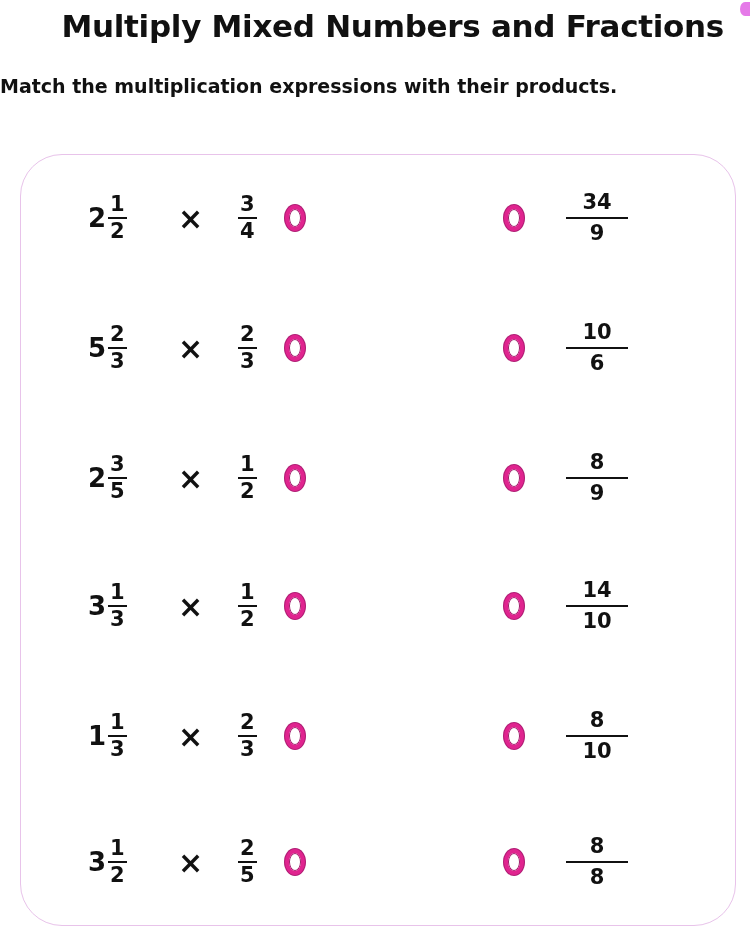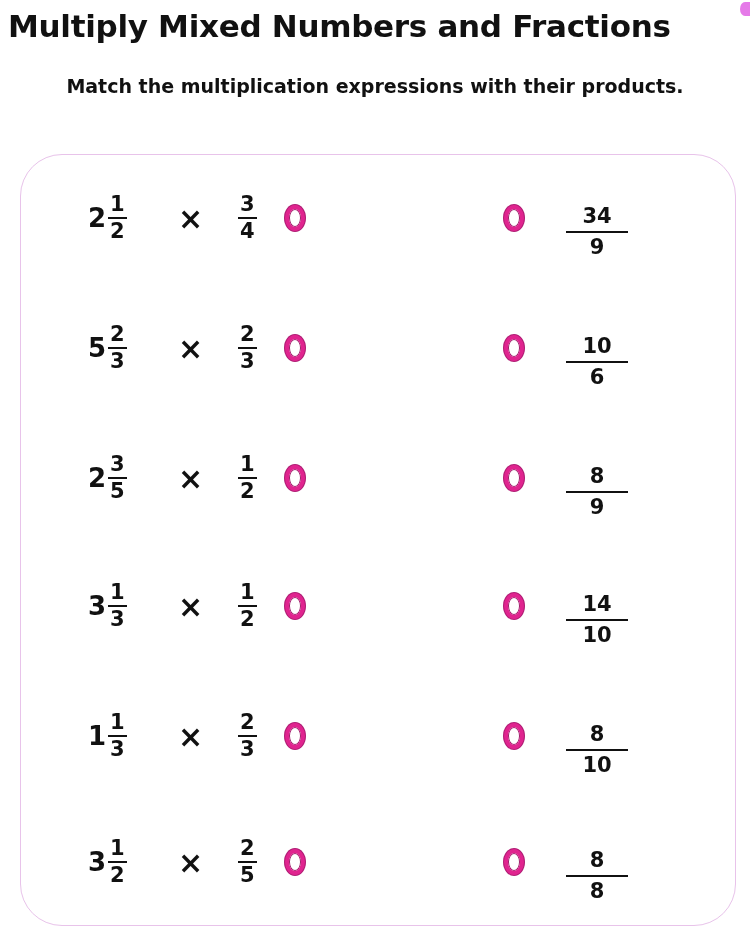--- a/index.html
+++ b/index.html
@@ -1,31 +1,30 @@
 <!DOCTYPE html>
 <html><head>
 <meta charset="utf-8">
 <style>
   * { box-sizing: border-box; margin: 0; padding: 0; }
   html, body { width: 750px; height: 935px; background: #ffffff; overflow: hidden; }
   body { font-family: "DejaVu Sans", "Liberation Sans", sans-serif; color: #111111; position: relative; }
 
   .title {
     position: absolute; left: 0; top: 8px; width: 724px;
-    text-align: left; font-size: 31px; font-weight: bold; letter-spacing: -0.3px;
+    text-align: right; font-size: 31px; font-weight: bold; letter-spacing: -0.3px;
     white-space: nowrap;
-    margin-left: 8px;
   }
   .corner-dot {
     position: absolute; right: 0; top: 2px; width: 10px; height: 14px;
     background: #e57ae8; border-radius: 50% 0 0 50%;
   }
   .subtitle {
     position: absolute; left: 0; top: 75px; width: 750px;
-    text-align: center; font-size: 19px; font-weight: bold;
+    font-size: 19px; font-weight: bold;
   }
   .panel {
     position: absolute; left: 20px; top: 154px; width: 716px; height: 772px;
     border: 1.5px solid #e8c3ea; border-radius: 42px; background: #ffffff;
   }
 
   .row { position: absolute; left: 0; width: 750px; height: 80px; }
   .mixed {
     position: absolute; left: 88px; top: 0; height: 80px;
     display: flex; align-items: center;
@@ -48,21 +47,21 @@
   .second .frac .num, .second .frac .den { font-size: 21px; }
   .dot {
     position: absolute; top: 27px; width: 20px; height: 26px;
     border: 4.5px solid #e0248f; border-radius: 50%;
     background: #ffffff; box-shadow: 0 0 0 1px #9a1a66 inset, 0 0 0 1px #b01d74;
   }
   .dot.left { left: 285px; }
   .dot.right { left: 504px; }
   .product {
     position: absolute; left: 566px; top: 0; height: 80px; width: 62px;
-    display: flex; align-items: flex-end; justify-content: center;
+    display: flex; align-items: center; justify-content: center;
   }
   .product .frac { width: 62px; }
   .product .frac .num, .product .frac .den { font-size: 21px; }
   .product .frac .bar { height: 2.5px; margin: 4px 0; }
 </style>
 </head>
 <body>
 
 <div class="title">Multiply Mixed Numbers and Fractions</div>
 <div class="corner-dot"></div>

